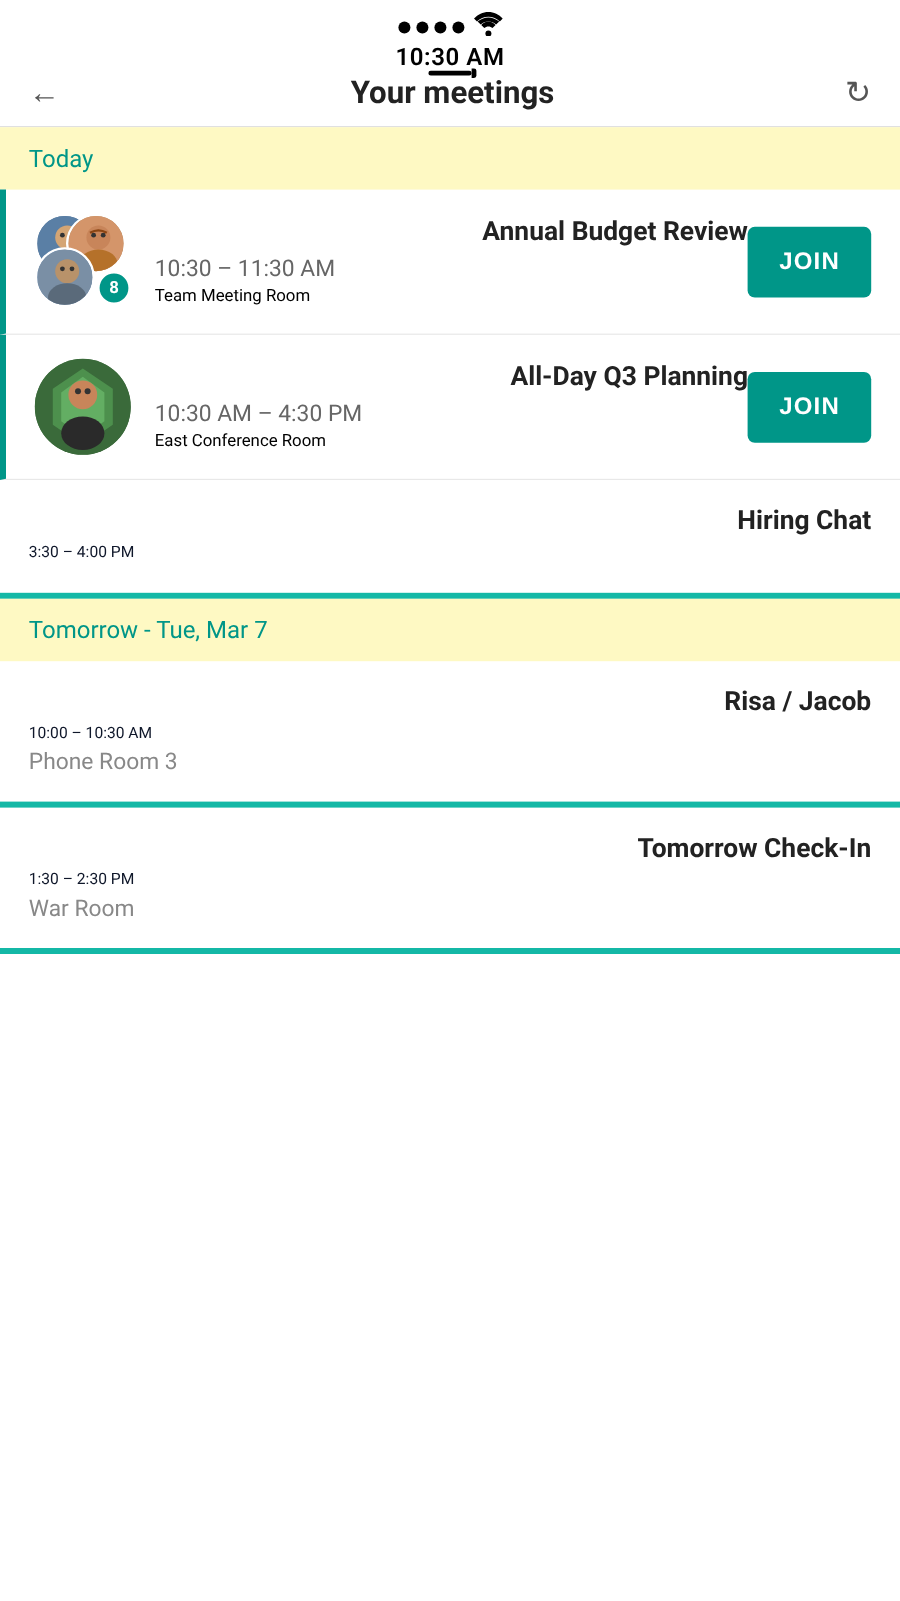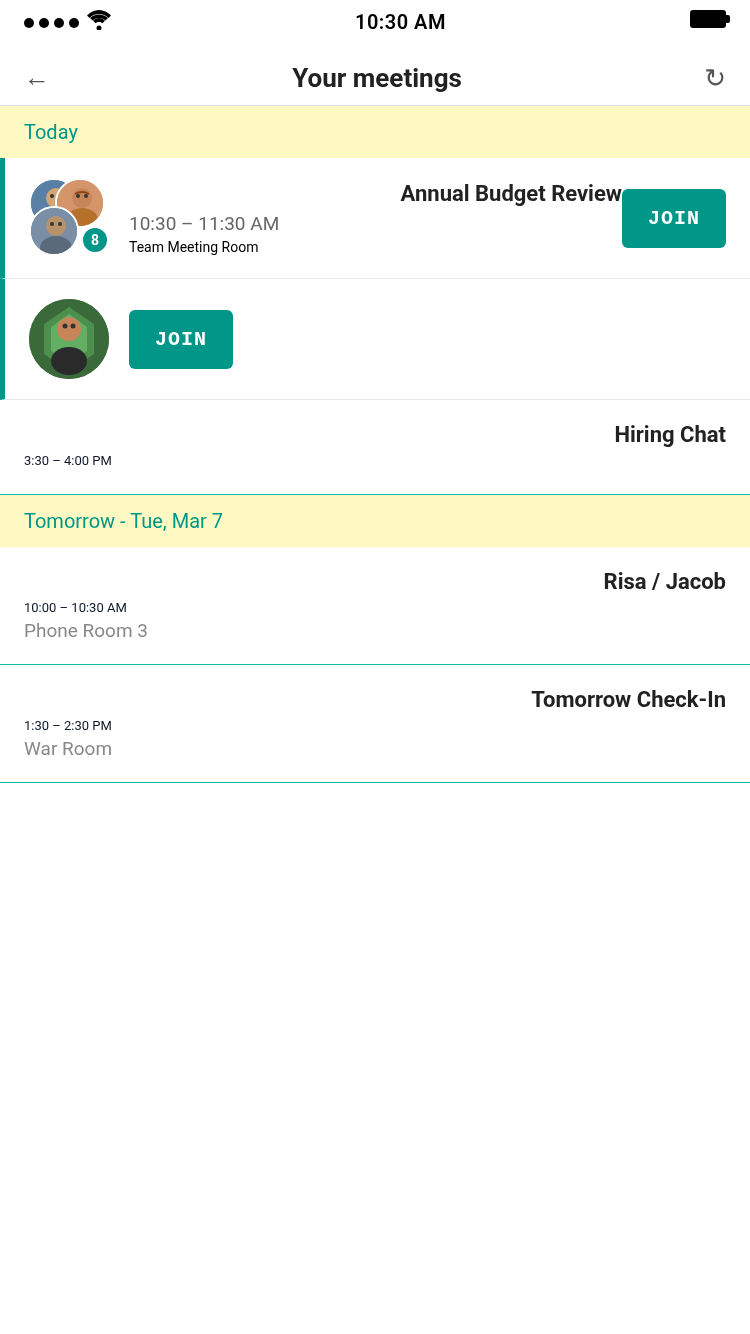--- a/index.html
+++ b/index.html
@@ -8,25 +8,26 @@
       font-family: 'Roboto', Arial, sans-serif;
       background: #fff;
       width: 750px;
       min-height: 1334px;
       overflow-x: hidden;
     }
 
     
     .status-bar {
       display: flex;
-      align-items: flex-start;
+      align-items: center;
       justify-content: space-between;
       padding: 10px 24px;
       height: 50px;
       background: #fff;
+      flex-direction: column;
     }
     .status-left {
       display: flex;
       align-items: center;
       gap: 8px;
     }
     .signal-dots {
       display: flex; gap: 5px;
     }
     .signal-dot {
@@ -181,27 +182,26 @@
       background: #009688;
       color: #fff;
       border: none;
       border-radius: 6px;
       padding: 18px 26px;
       font-size: 20px;
       font-weight: 700;
       letter-spacing: 1px;
       cursor: pointer;
       flex-shrink: 0;
-      font-family: Liberation Mono, monospace;
     }
 
     
     .meeting-item-simple {
       padding: 22px 24px;
-      border-bottom: 1px solid #14b8a6;
+      border-bottom: 5px solid #14b8a6;
     }
     .meeting-item-simple .meeting-title {
       font-size: 22px;
       font-weight: 700;
       color: #222;
       margin-bottom: 6px;
     }
     .meeting-item-simple .meeting-time {
       font-size: 13px;
       color: #0f172a;
@@ -305,20 +305,25 @@
 
       <polygon points="40,8 65,25 65,55 40,72 15,55 15,25" fill="#5aaa5a" opacity="0.6"></polygon>
       <polygon points="40,15 58,28 58,52 40,65 22,52 22,28" fill="#7acc7a" opacity="0.5"></polygon>
 
       <circle cx="40" cy="30" r="12" fill="#c8855a"></circle>
       <ellipse cx="40" cy="62" rx="18" ry="14" fill="#2a2a2a"></ellipse>
       <circle cx="36" cy="27" r="2.5" fill="#333"></circle>
       <circle cx="44" cy="27" r="2.5" fill="#333"></circle>
     </svg>
   </div>
+  <div class="meeting-info">
+    <div class="meeting-title">All-Day Q3 Planning</div>
+    <div class="meeting-time">10:30 AM – 4:30 PM</div>
+    <div class="meeting-room">East Conference Room</div>
+  </div>
   <button class="join-btn">JOIN</button>
 </div>
 
 <div class="meeting-item-simple">
   <div class="meeting-title">Hiring Chat</div>
   <div class="meeting-time">3:30 – 4:00 PM</div>
 </div>
 
 <div class="section-header">Tomorrow - Tue, Mar 7</div>
 

